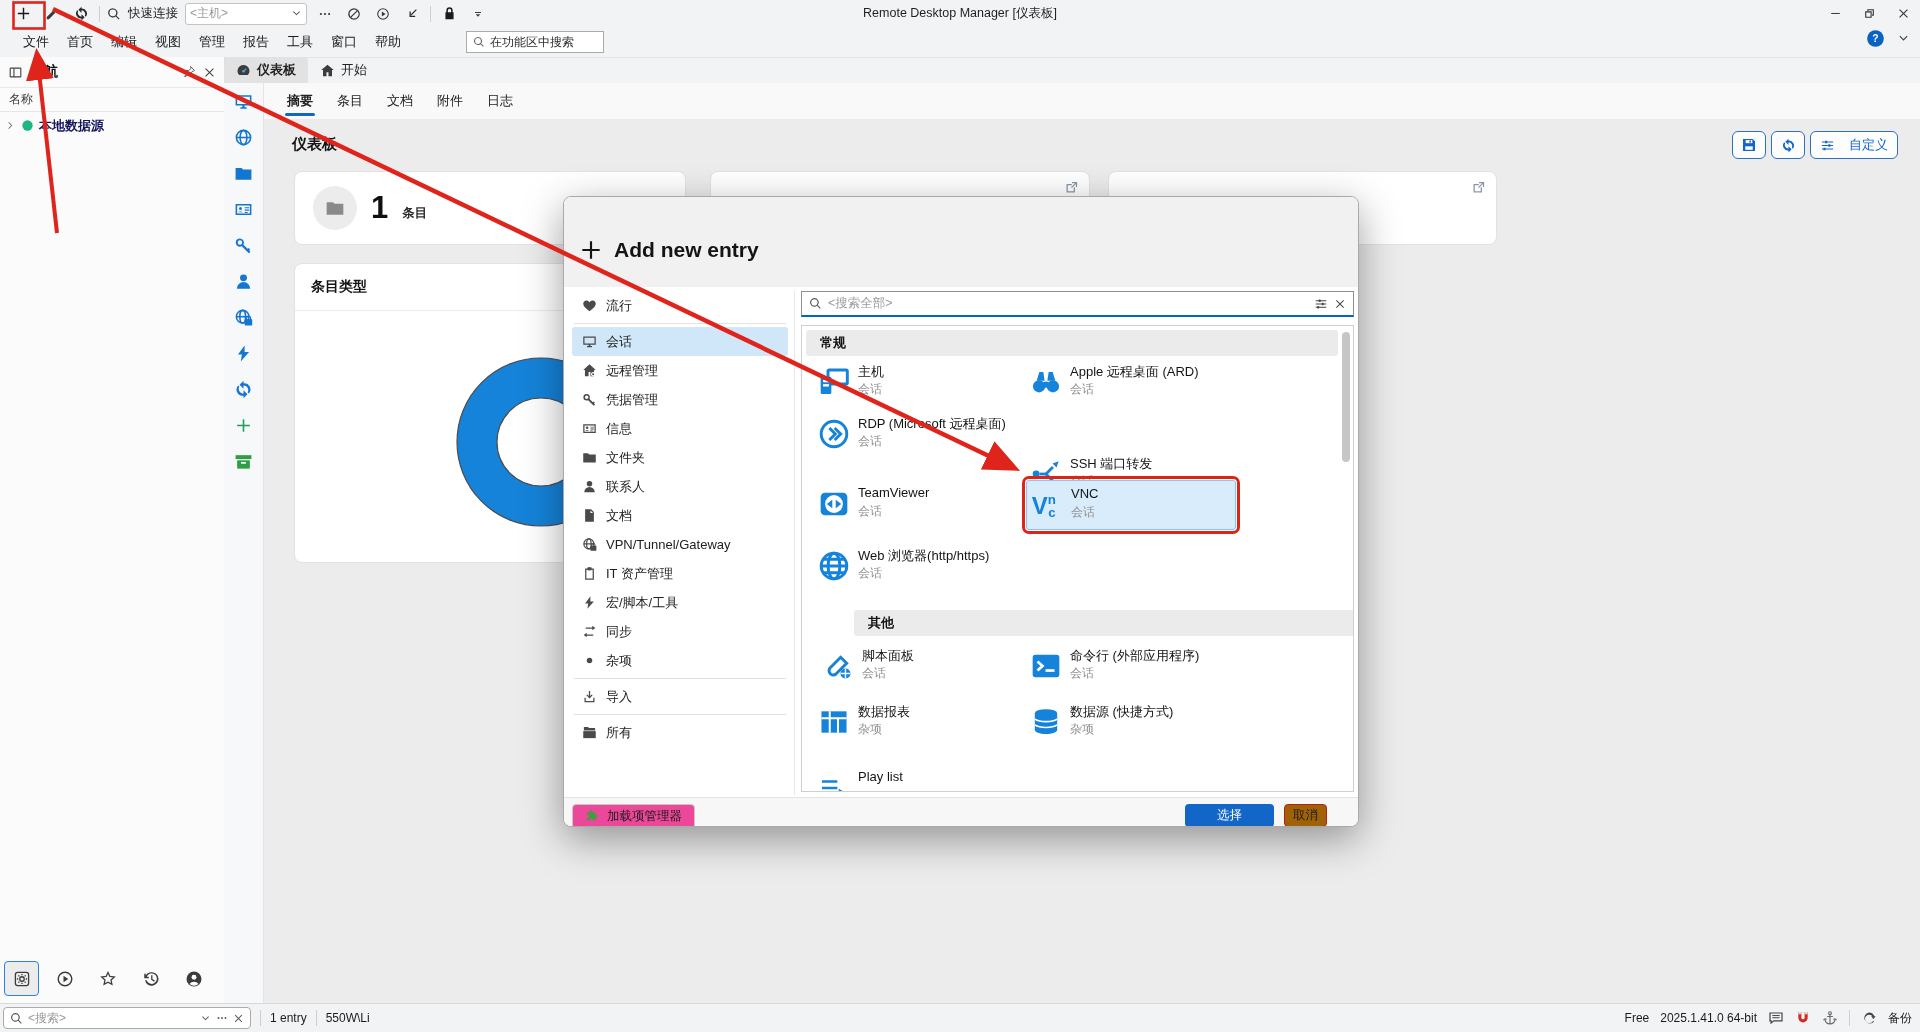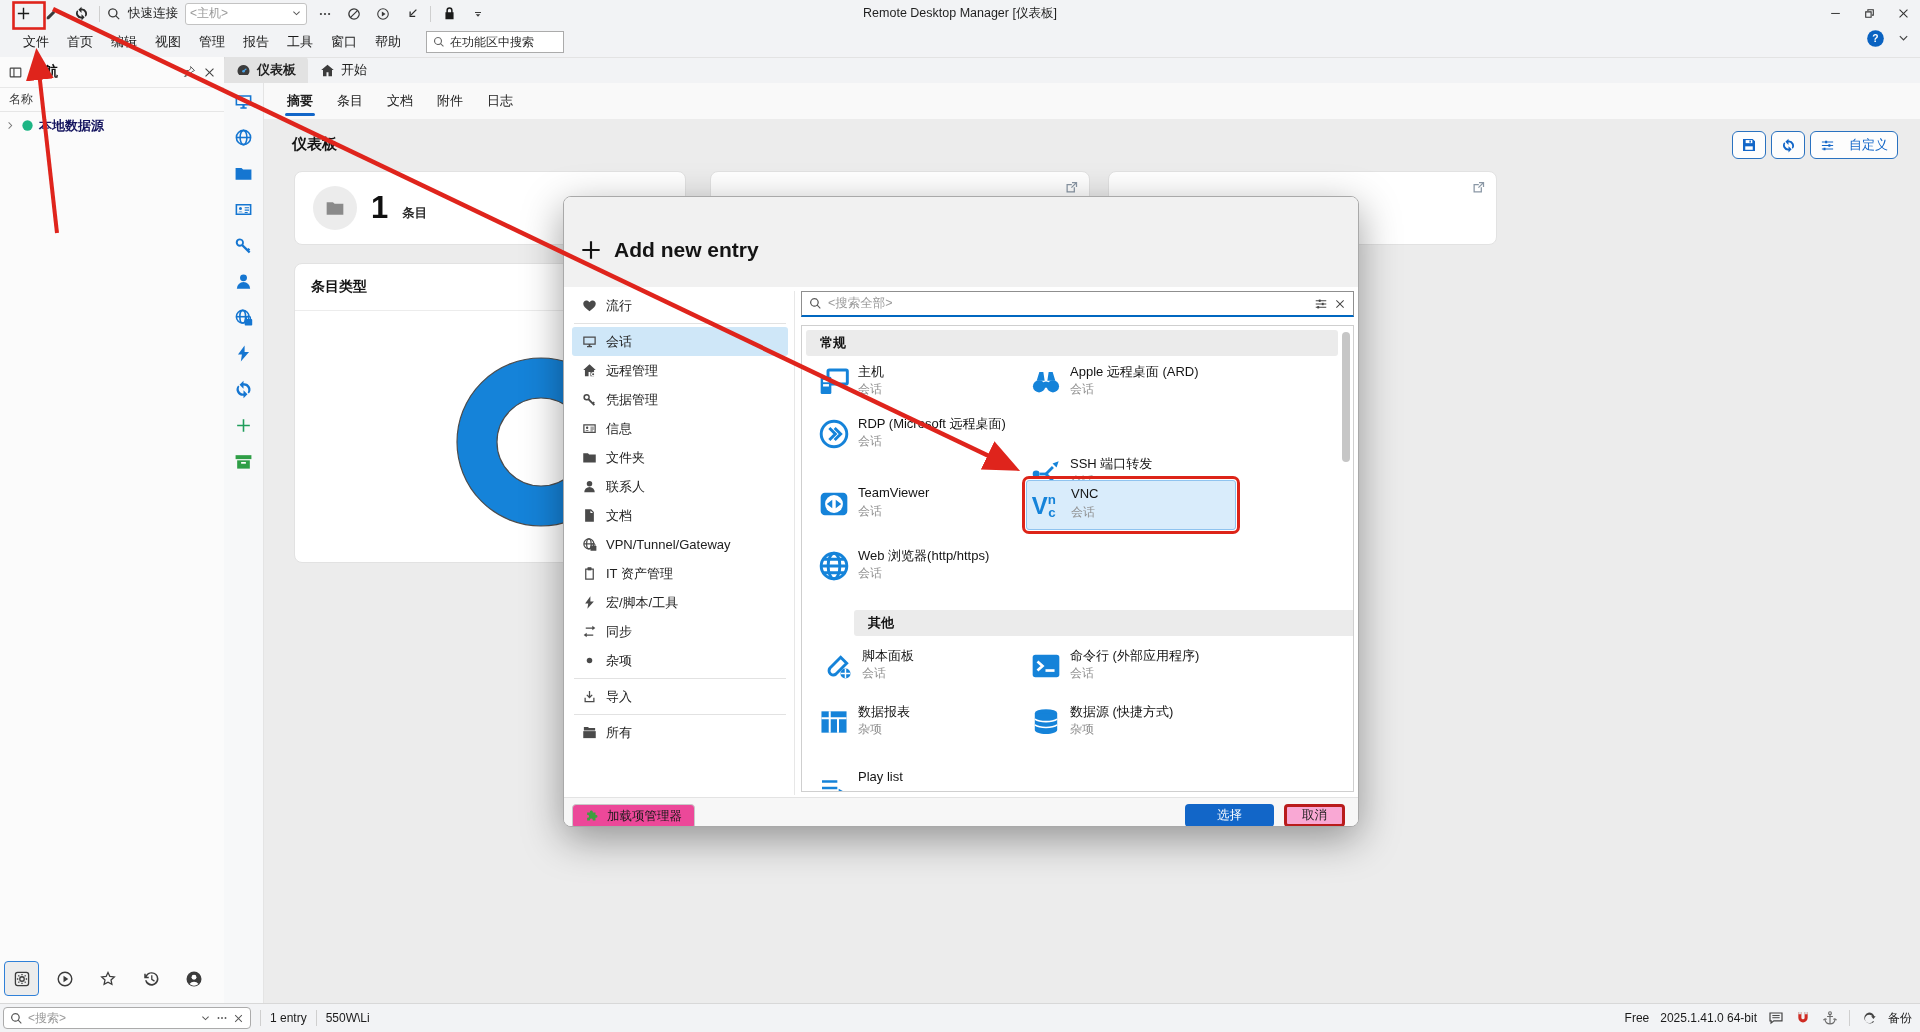--- a/index.html
+++ b/index.html
@@ -8,21 +8,21 @@
   .vsep{width:1px;height:16px;background:#cfcfcf;}
   
   #titlebar{position:absolute;top:0;left:0;right:0;height:27px;display:flex;align-items:center;gap:7px;padding-left:12px;}
   #win-title{position:absolute;left:0;right:0;top:0;height:27px;display:flex;align-items:center;justify-content:center;font-size:12.5px;color:#1f1f1f;pointer-events:none;}
   #win-controls{position:absolute;right:0;top:0;height:27px;display:flex;}
   .wbtn{width:34px;height:27px;display:flex;align-items:center;justify-content:center;}
   .tbbtn{display:inline-flex;align-items:center;justify-content:center;height:22px;min-width:22px;border-radius:3px;}
   #host-combo{width:112px;height:20px;background:#fff;border:1px solid #c3c3c3;border-radius:3px;display:flex;align-items:center;font-size:12px;color:#9a9a9a;padding:0 4px;justify-content:space-between;}
   #qc-label{font-size:12.5px;color:#1b1b1b;}
   
-  #menubar{position:absolute;top:27px;left:0;right:0;height:30px;display:flex;align-items:center;padding-left:14px;border-bottom:1px solid #e3e3e3;}
+  #menubar{position:absolute;top:27px;left:0;right:0;height:30px;display:flex;align-items:center;padding-left:14px;border-bottom:1px solid #e3e3e3;gap:40px;}
   .menu-item{padding:5px 9px;font-size:13px;color:#1b1b1b;}
   #ribbon-search{margin-left:16px;width:124px;height:20px;background:#fff;border:1px solid #ababab;display:flex;align-items:center;gap:5px;padding:0 6px;font-size:12px;color:#2c2c2c;}
   #menubar-right{position:absolute;right:10px;top:29px;display:flex;align-items:center;gap:12px;}
   
   #navpanel{position:absolute;top:57px;left:0;width:224px;bottom:28px;background:#fbfbfb;border-right:1px solid #d9d9d9;}
   #nav-header{height:30px;display:flex;align-items:center;gap:7px;padding:0 8px;border-bottom:1px solid #e8e8e8;}
   #nav-title{font-weight:bold;font-size:14px;color:#111;flex:1;}
   #nav-colheader{height:23px;line-height:23px;padding:0 9px;font-size:12px;color:#3c3c3c;border-bottom:1px solid #e6e6e6;}
   #nav-tree-row{display:flex;align-items:center;height:27px;gap:5px;padding:0 5px;}
   #nav-tree-label{font-size:13px;font-weight:bold;color:#15155f;}
@@ -72,21 +72,21 @@
   .secbar{position:absolute;left:4px;width:532px;height:26px;background:#ebebeb;border-radius:3px;display:flex;align-items:center;padding-left:14px;font-size:13px;font-weight:bold;color:#141414;box-sizing:border-box;}
   .entry{position:absolute;width:208px;height:48px;border-radius:3px;}
   .entry .eic{position:absolute;left:4px;top:8px;}
   .entry .ename{position:absolute;left:44px;top:5px;font-size:13px;color:#141414;white-space:nowrap;}
   .entry .esub{position:absolute;left:44px;top:23px;font-size:12px;color:#8f8f8f;}
   .entry.hl{background:#d9ecfb;border:1px solid #8fc3ef;outline:3px solid #dd2418;outline-offset:1px;}
   #dlg-scroll{position:absolute;right:3px;top:6px;width:8px;height:130px;background:#c6c6c6;border-radius:4px;}
   #dlg-footer{position:absolute;left:0;right:0;top:600px;bottom:0;background:#f7f7f7;border-top:1px solid #e3e3e3;}
   #btn-addon{position:absolute;left:8px;top:6px;height:23px;padding:0 12px;border:1px solid #c8c8c8;border-radius:4px;background:#ec4899;display:flex;align-items:center;gap:7px;font-size:12.5px;color:#1b1b1b;}
   #btn-select{position:absolute;left:621px;top:6px;width:89px;height:23px;background:#1266c8;color:#fff;border-radius:4px;display:flex;align-items:center;justify-content:center;font-size:12.5px;}
-  #btn-cancel{position:absolute;left:720px;top:6px;width:61px;height:23px;background:#f9a8d4;border:3px solid #b91c1c;border-radius:4px;display:flex;align-items:center;justify-content:center;font-size:12.5px;color:#1b1b1b;box-sizing:border-box;}
+  #btn-cancel{position:absolute;left:720px;top:6px;width:43px;height:23px;background:#a16207;border:1px solid #b91c1c;border-radius:4px;display:flex;align-items:center;justify-content:center;font-size:12.5px;color:#1b1b1b;box-sizing:border-box;}
   
   #statusbar{position:absolute;left:0;bottom:0;right:0;height:28px;background:#f2f3f5;border-top:1px solid #d8d8d8;font-size:12px;}
   #sb-left{position:absolute;left:3px;top:2px;display:flex;align-items:center;gap:9px;height:24px;}
   #sb-search{width:248px;height:22px;border:1px solid #ababab;border-radius:4px;background:#fff;display:flex;align-items:center;gap:5px;padding:0 6px;box-sizing:border-box;}
   #sb-search-ph{flex:1;color:#9a9a9a;}
   #sb-right{position:absolute;right:8px;top:2px;display:flex;align-items:center;gap:11px;height:24px;color:#1b1b1b;}
   
   #annotations{position:absolute;left:0;top:0;width:1920px;height:1032px;z-index:99;pointer-events:none;}
 </style>
 </head>

